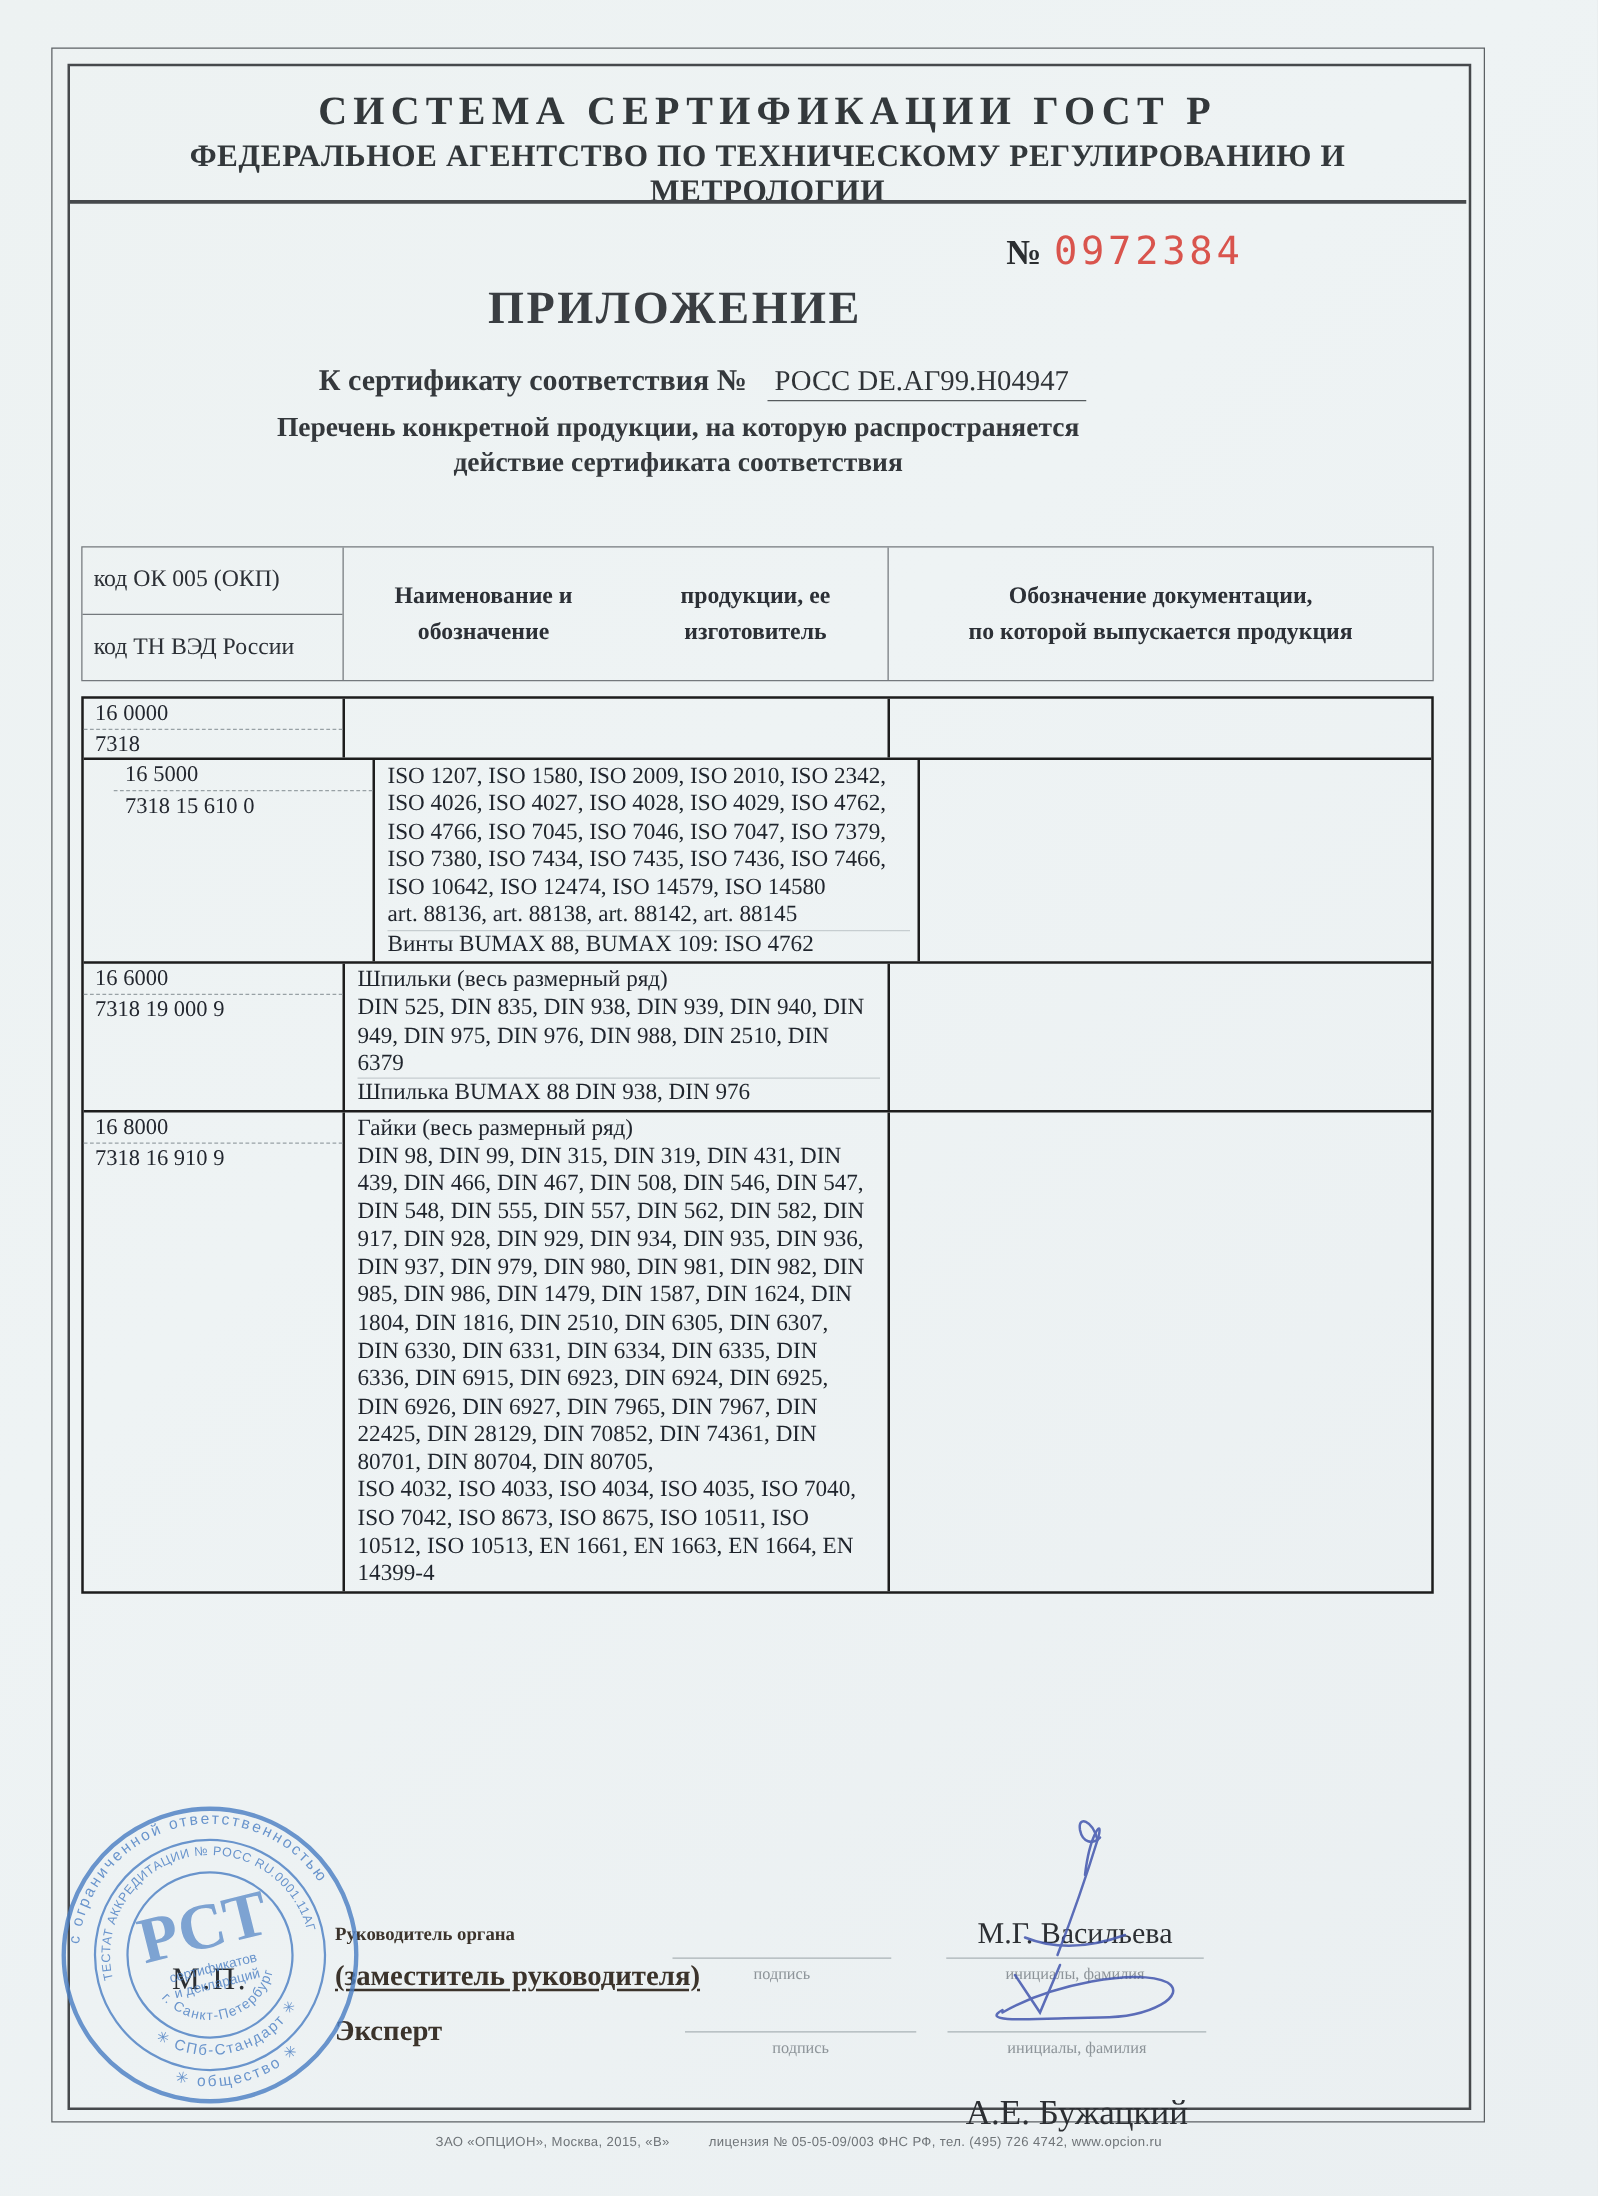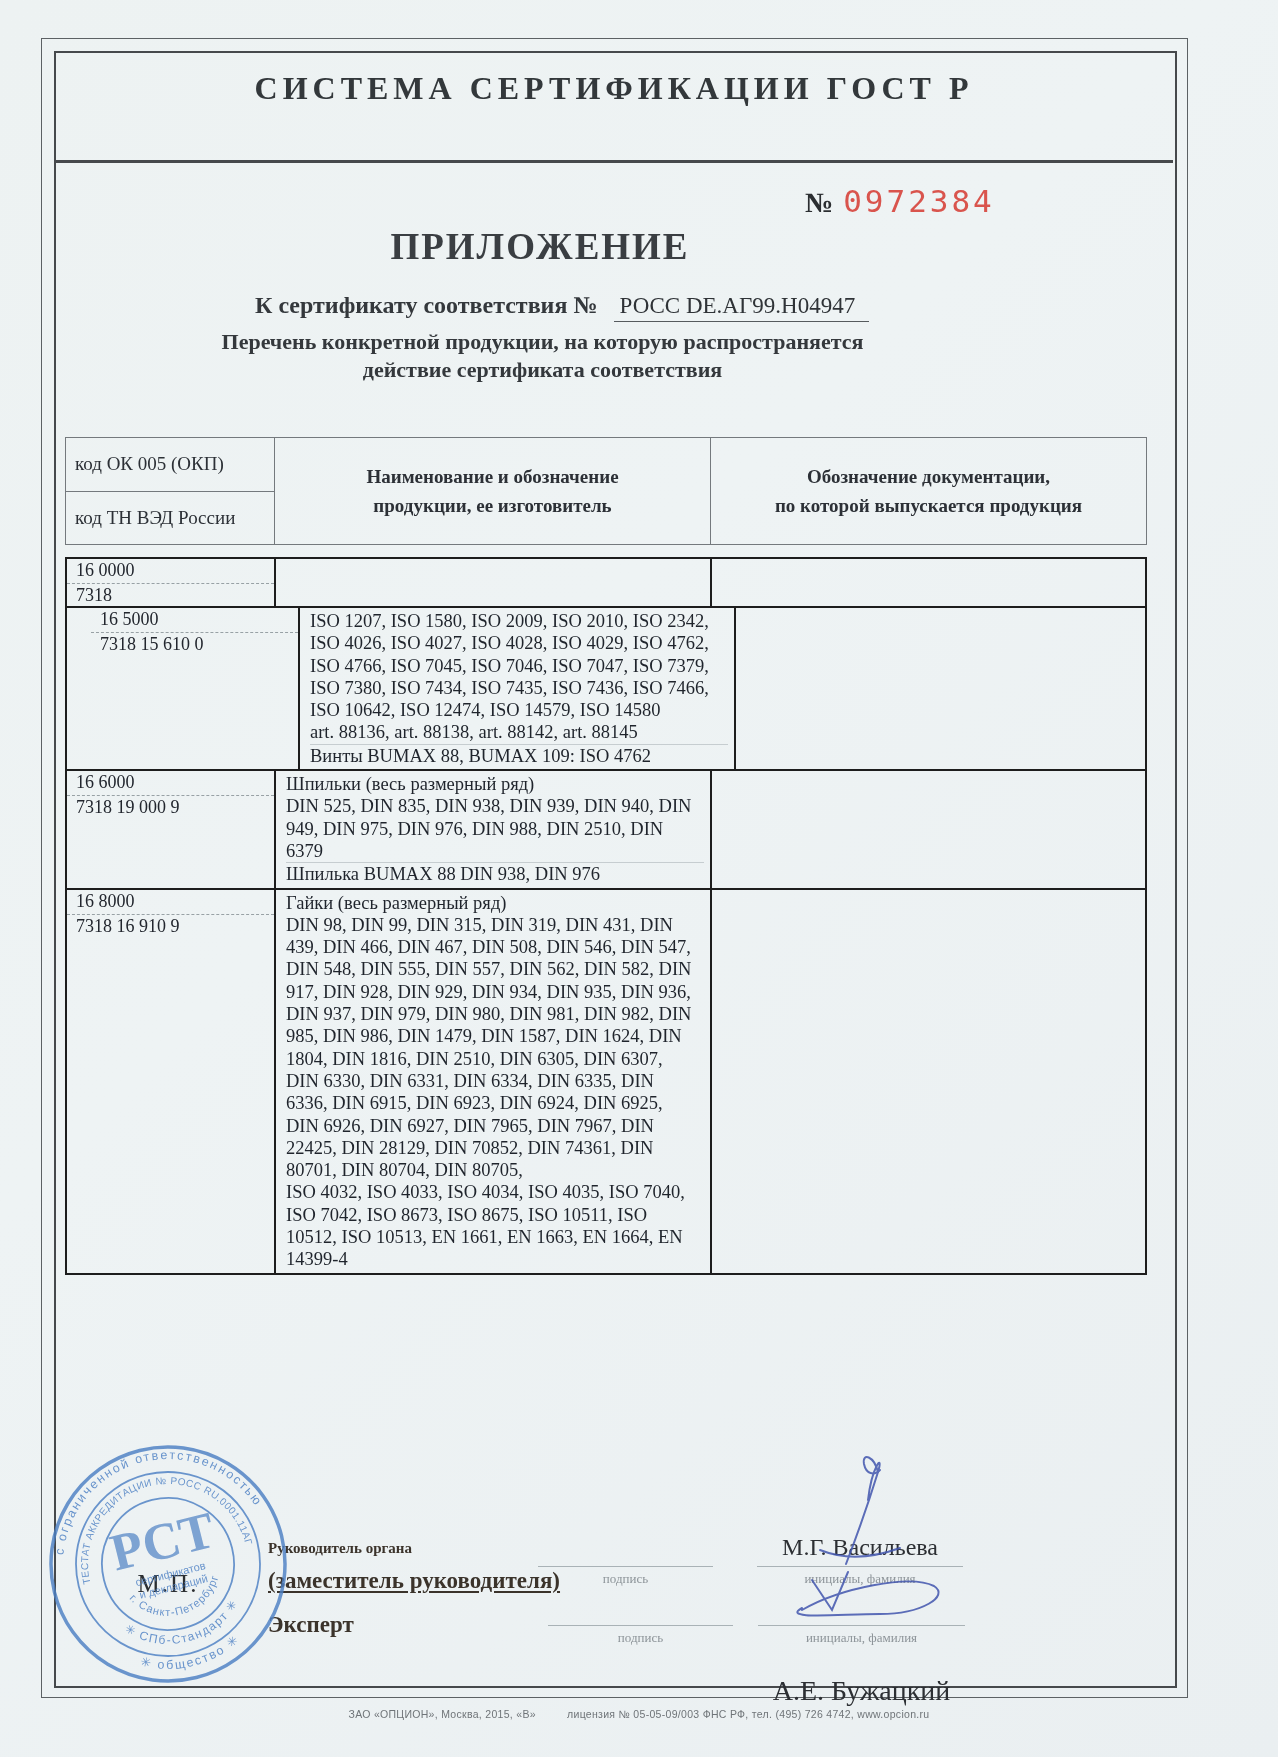--- a/index.html
+++ b/index.html
@@ -18,21 +18,21 @@
   .doc-title{position:absolute;left:0px;top:225px;width:1080px;text-align:center;font-size:37px;font-weight:700;letter-spacing:2px;color:#3a3e42;}
   .cert-line{position:absolute;left:255px;top:292px;display:flex;align-items:baseline;gap:16px;}
   .cert-line .lbl{font-size:24px;font-weight:700;color:#34383c;}
   .cert-line .val{font-size:23px;color:#2f3337;border-bottom:1.5px solid #565b5e;padding:0 14px 2px 6px;}
   .subtitle{position:absolute;left:0px;top:328px;width:1085px;text-align:center;font-size:22px;font-weight:700;color:#34383c;line-height:28px;}
   
   .thead{position:absolute;left:65px;top:437px;width:1082px;height:108px;border:1.5px solid #74797d;display:grid;grid-template-columns:209px 436px 1fr;box-sizing:border-box;}
   .thead-col1{border-right:1.5px solid #74797d;display:flex;flex-direction:column;box-sizing:border-box;}
   .thead-col1 .half{flex:1;display:flex;align-items:center;padding-left:9px;font-size:19px;color:#2c3036;}
   .thead-col1 .half.top{border-bottom:1.5px solid #74797d;}
-  .thead-col2{border-right:1.5px solid #74797d;display:flex;flex-direction:column;align-items:center;justify-content:center;font-weight:700;font-size:19px;line-height:29px;color:#2c3036;text-align:center;}
+  .thead-col2{border-right:1.5px solid #74797d;display:flex;flex-direction:row;align-items:center;justify-content:center;font-weight:700;font-size:19px;line-height:29px;color:#2c3036;text-align:center;}
   .thead-col3{display:flex;flex-direction:column;align-items:center;justify-content:center;font-weight:700;font-size:19px;line-height:29px;color:#2c3036;text-align:center;}
   
   .tbody{position:absolute;left:65px;top:557px;width:1082px;border:2.5px solid #1d1d1d;box-sizing:border-box;}
   .trow{display:grid;grid-template-columns:209px 436px 1fr;}
   .trow + .trow{border-top:2px solid #1d1d1d;}
   .trow:nth-child(1){min-height:44px;border-radius:17px;}
   .trow:nth-child(2){min-height:160px;padding-left:24px;}
   .trow:nth-child(3){min-height:110px;}
   .trow:nth-child(4){min-height:371px;}
   .code-cell{border-right:2px solid #1d1d1d;padding:1px 8px 0 9px;font-size:18px;line-height:21px;color:#22262e;box-sizing:border-box;}
@@ -65,20 +65,21 @@
 </style>
 </head>
 <body>
 
 <div class="page">
 
   <div class="frame-outer"></div>
   <div class="frame-inner"></div>
 
   <div class="title1">СИСТЕМА СЕРТИФИКАЦИИ ГОСТ Р</div>
+  <div class="title2">ФЕДЕРАЛЬНОЕ АГЕНТСТВО ПО ТЕХНИЧЕСКОМУ РЕГУЛИРОВАНИЮ И МЕТРОЛОГИИ</div>
   <div class="head-rule"></div>
 
   <div class="cert-no">
     <span class="num-sign">№</span>
     <span class="num-value">0972384</span>
   </div>
 
   <div class="doc-title">ПРИЛОЖЕНИЕ</div>
 
   <div class="cert-line">

